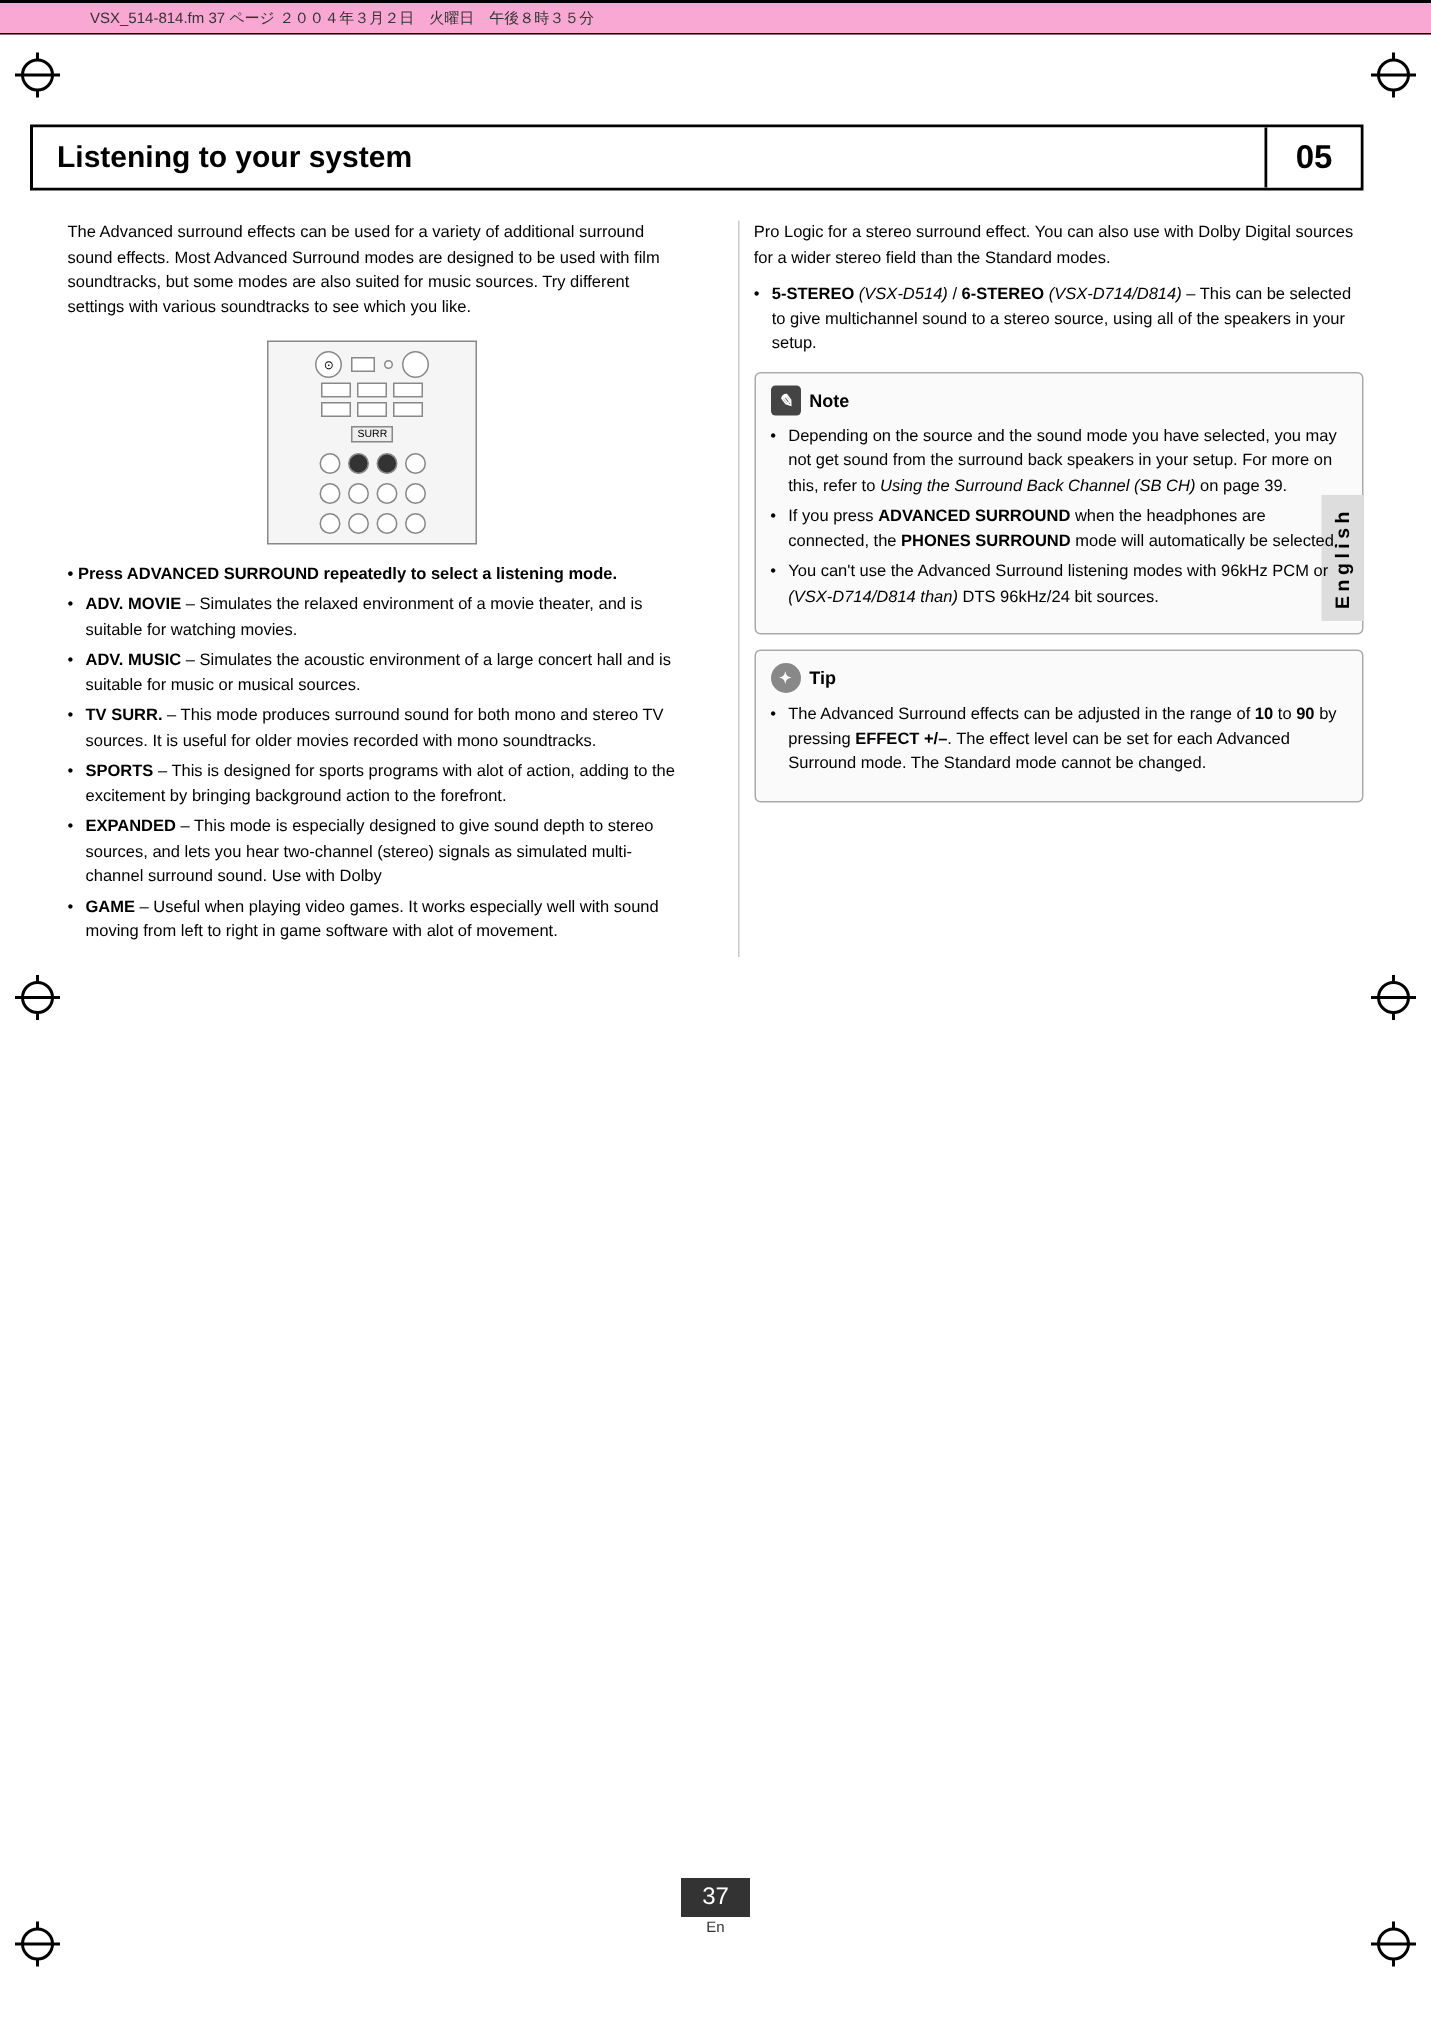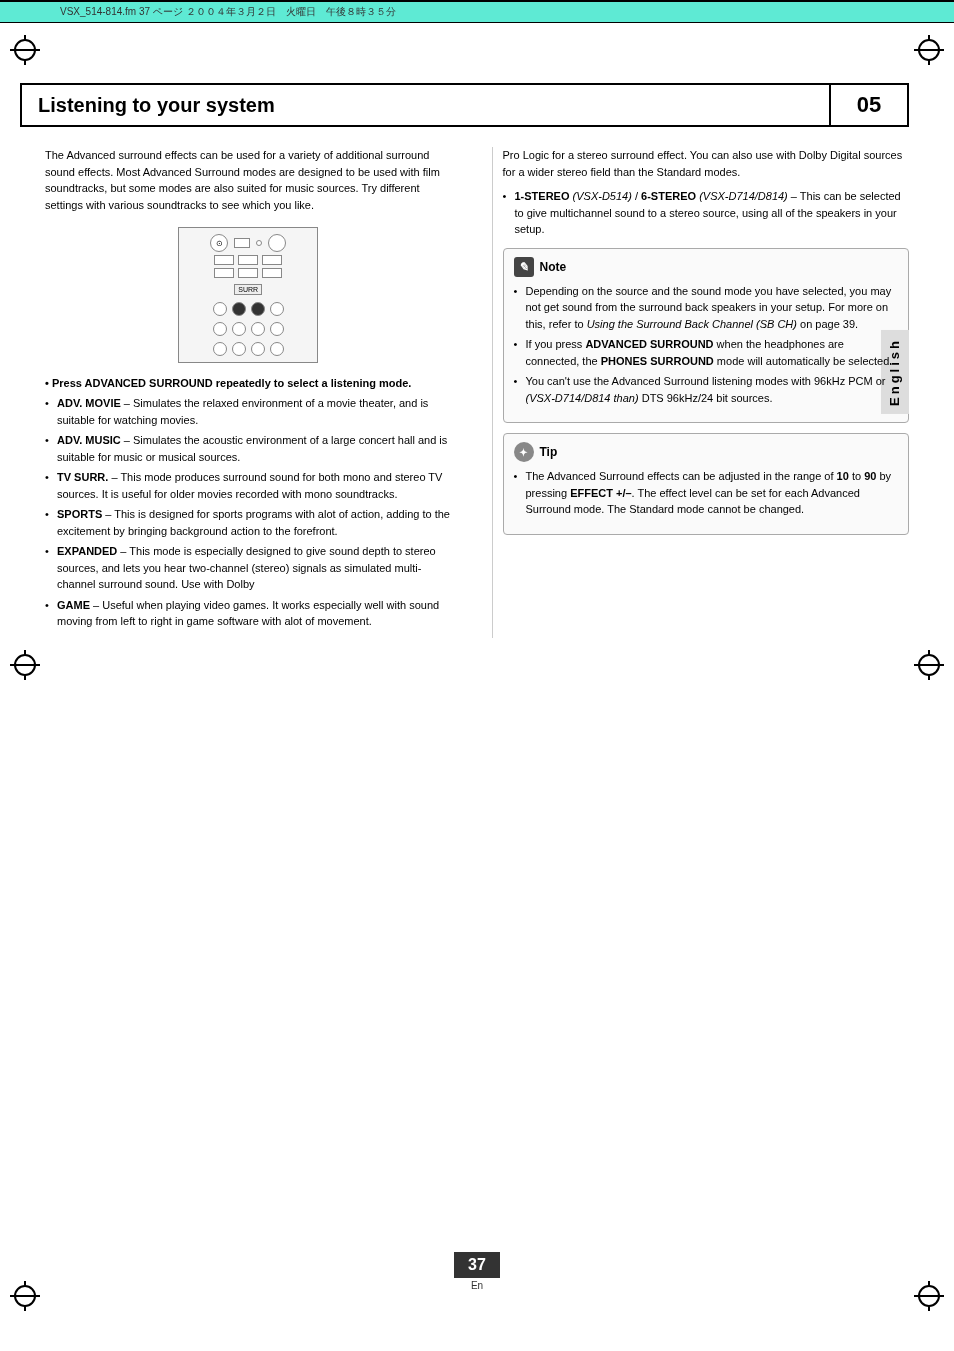--- a/index.html
+++ b/index.html
@@ -15,21 +15,21 @@
     }
 
     
     .top-bar {
       width: 100%;
       border-top: 2px solid #000;
       border-bottom: 1px solid #000;
       padding: 3px 60px;
       font-size: 10px;
       color: #333;
-      background: #5eead4;
+      background: #f9a8d4;
     }
 
     
     .corner-decoration {
       position: absolute;
       width: 30px;
       height: 30px;
     }
     .corner-decoration.top-left { top: 35px; left: 10px; }
     .corner-decoration.top-right { top: 35px; right: 10px; }
@@ -83,21 +83,21 @@
       flex: 1;
       display: flex;
       align-items: center;
       padding-left: 16px;
       font-size: 20px;
       font-weight: bold;
       border-right: 2px solid #000;
       background: #fff;
     }
     .page-number-box {
-      width: 76px;
+      width: 62px;
       display: flex;
       align-items: center;
       justify-content: center;
       font-size: 22px;
       font-weight: bold;
       background: #fff;
     }
 
     
     .main-content {
@@ -318,21 +318,21 @@
       right: 0;
       display: flex;
       justify-content: center;
       align-items: center;
       flex-direction: column;
     }
     .footer-number-box {
       background: #333;
       color: #fff;
       font-size: 16px;
-      font-weight: bold;
+      font-weight: normal;
       padding: 4px 14px;
       margin-bottom: 2px;
     }
     .footer-en {
       font-size: 10px;
       color: #333;
     }
   </style>
 </head>
 <body>
@@ -441,21 +441,21 @@
       <li><b>SPORTS</b> – This is designed for sports programs with alot of action, adding to the excitement by bringing background action to the forefront.</li>
       <li><b>EXPANDED</b> – This mode is especially designed to give sound depth to stereo sources, and lets you hear two-channel (stereo) signals as simulated multi-channel surround sound. Use with Dolby</li>
       <li><b>GAME</b> – Useful when playing video games. It works especially well with sound moving from left to right in game software with alot of movement.</li>
     </ul>
   </div>
 
   <div class="right-column">
     <p class="body-text">Pro Logic for a stereo surround effect. You can also use with Dolby Digital sources for a wider stereo field than the Standard modes.</p>
 
     <ul class="bullet-list">
-      <li><b>1-STEREO</b> <i>(VSX-D514)</i> / <b>6-STEREO</b> <i>(VSX-D714/D814)</i> – This can be selected to give multichannel sound to a stereo source, using all of the speakers in your setup.</li>
+      <li><b>5-STEREO</b> <i>(VSX-D514)</i> / <b>6-STEREO</b> <i>(VSX-D714/D814)</i> – This can be selected to give multichannel sound to a stereo source, using all of the speakers in your setup.</li>
     </ul>
 
     <div class="note-box">
       <div class="note-header">
         <div class="note-icon">✎</div>
         <span>Note</span>
       </div>
       <ul class="bullet-list">
         <li>Depending on the source and the sound mode you have selected, you may not get sound from the surround back speakers in your setup. For more on this, refer to <i>Using the Surround Back Channel (SB CH)</i> on page 39.</li>
         <li>If you press <b>ADVANCED SURROUND</b> when the headphones are connected, the <b>PHONES SURROUND</b> mode will automatically be selected.</li>

